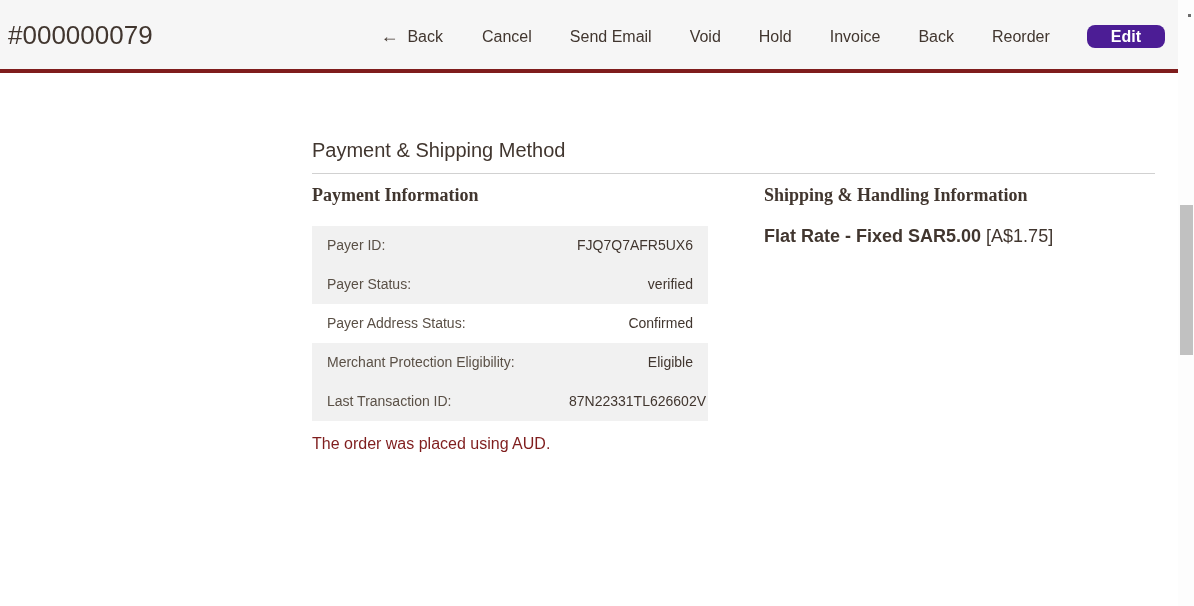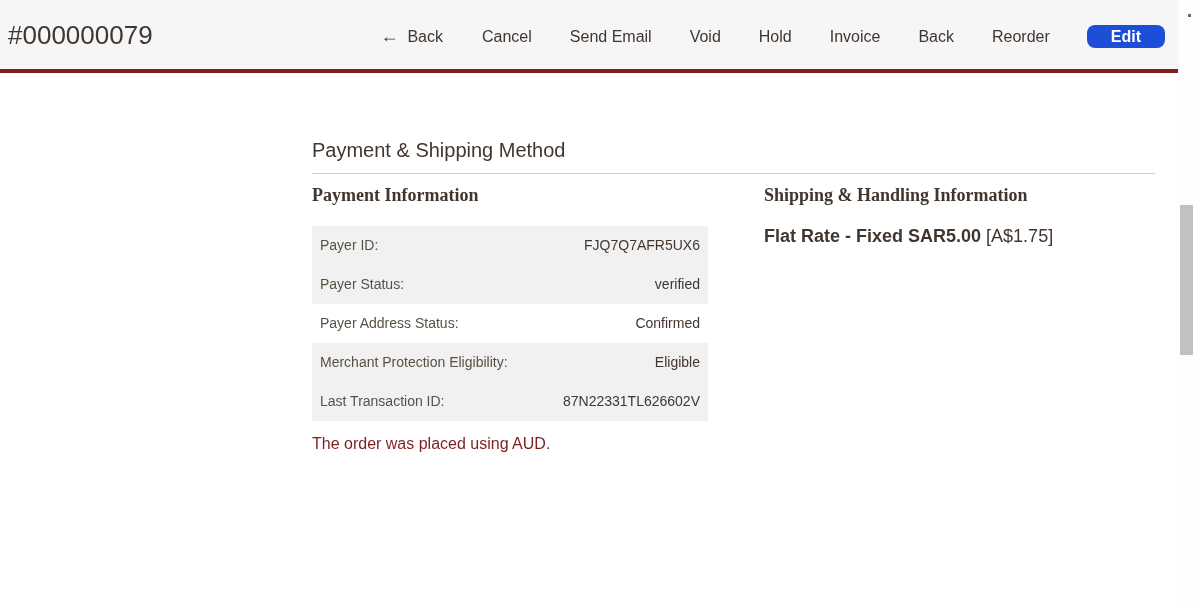--- a/index.html
+++ b/index.html
@@ -67,21 +67,21 @@
     padding-right: 20px;
   }
   .back-arrow {
     display: inline-block;
     font-size: 18px;
     line-height: 1;
     color: #41362f;
     transform: translateY(-1px);
   }
   .action-btn.primary {
-    background: #1d4ed8;
+    background: #4c1d95;
     color: #ffffff;
     font-weight: 600;
     font-size: 16px;
     padding: 2px 24px;
     margin-left: 18px;
     margin-right: 21px;
     border-radius: 8px;
   }
 
   
@@ -167,21 +167,21 @@
   .pay-table tr {
     background: #ffffff;
   }
   .pay-table tr.odd {
     background: #f1f1f1;
   }
   .pay-table th,
   .pay-table td {
     font-size: 14px;
     font-weight: 400;
-    padding: 11px 8px;
+    padding: 11px 15px;
     height: 17px;
     line-height: 17px;
     color: #41362f;
     border: none;
   }
   .pay-table th {
     text-align: left;
     color: #5a5046;
     width: 212px;
   }

